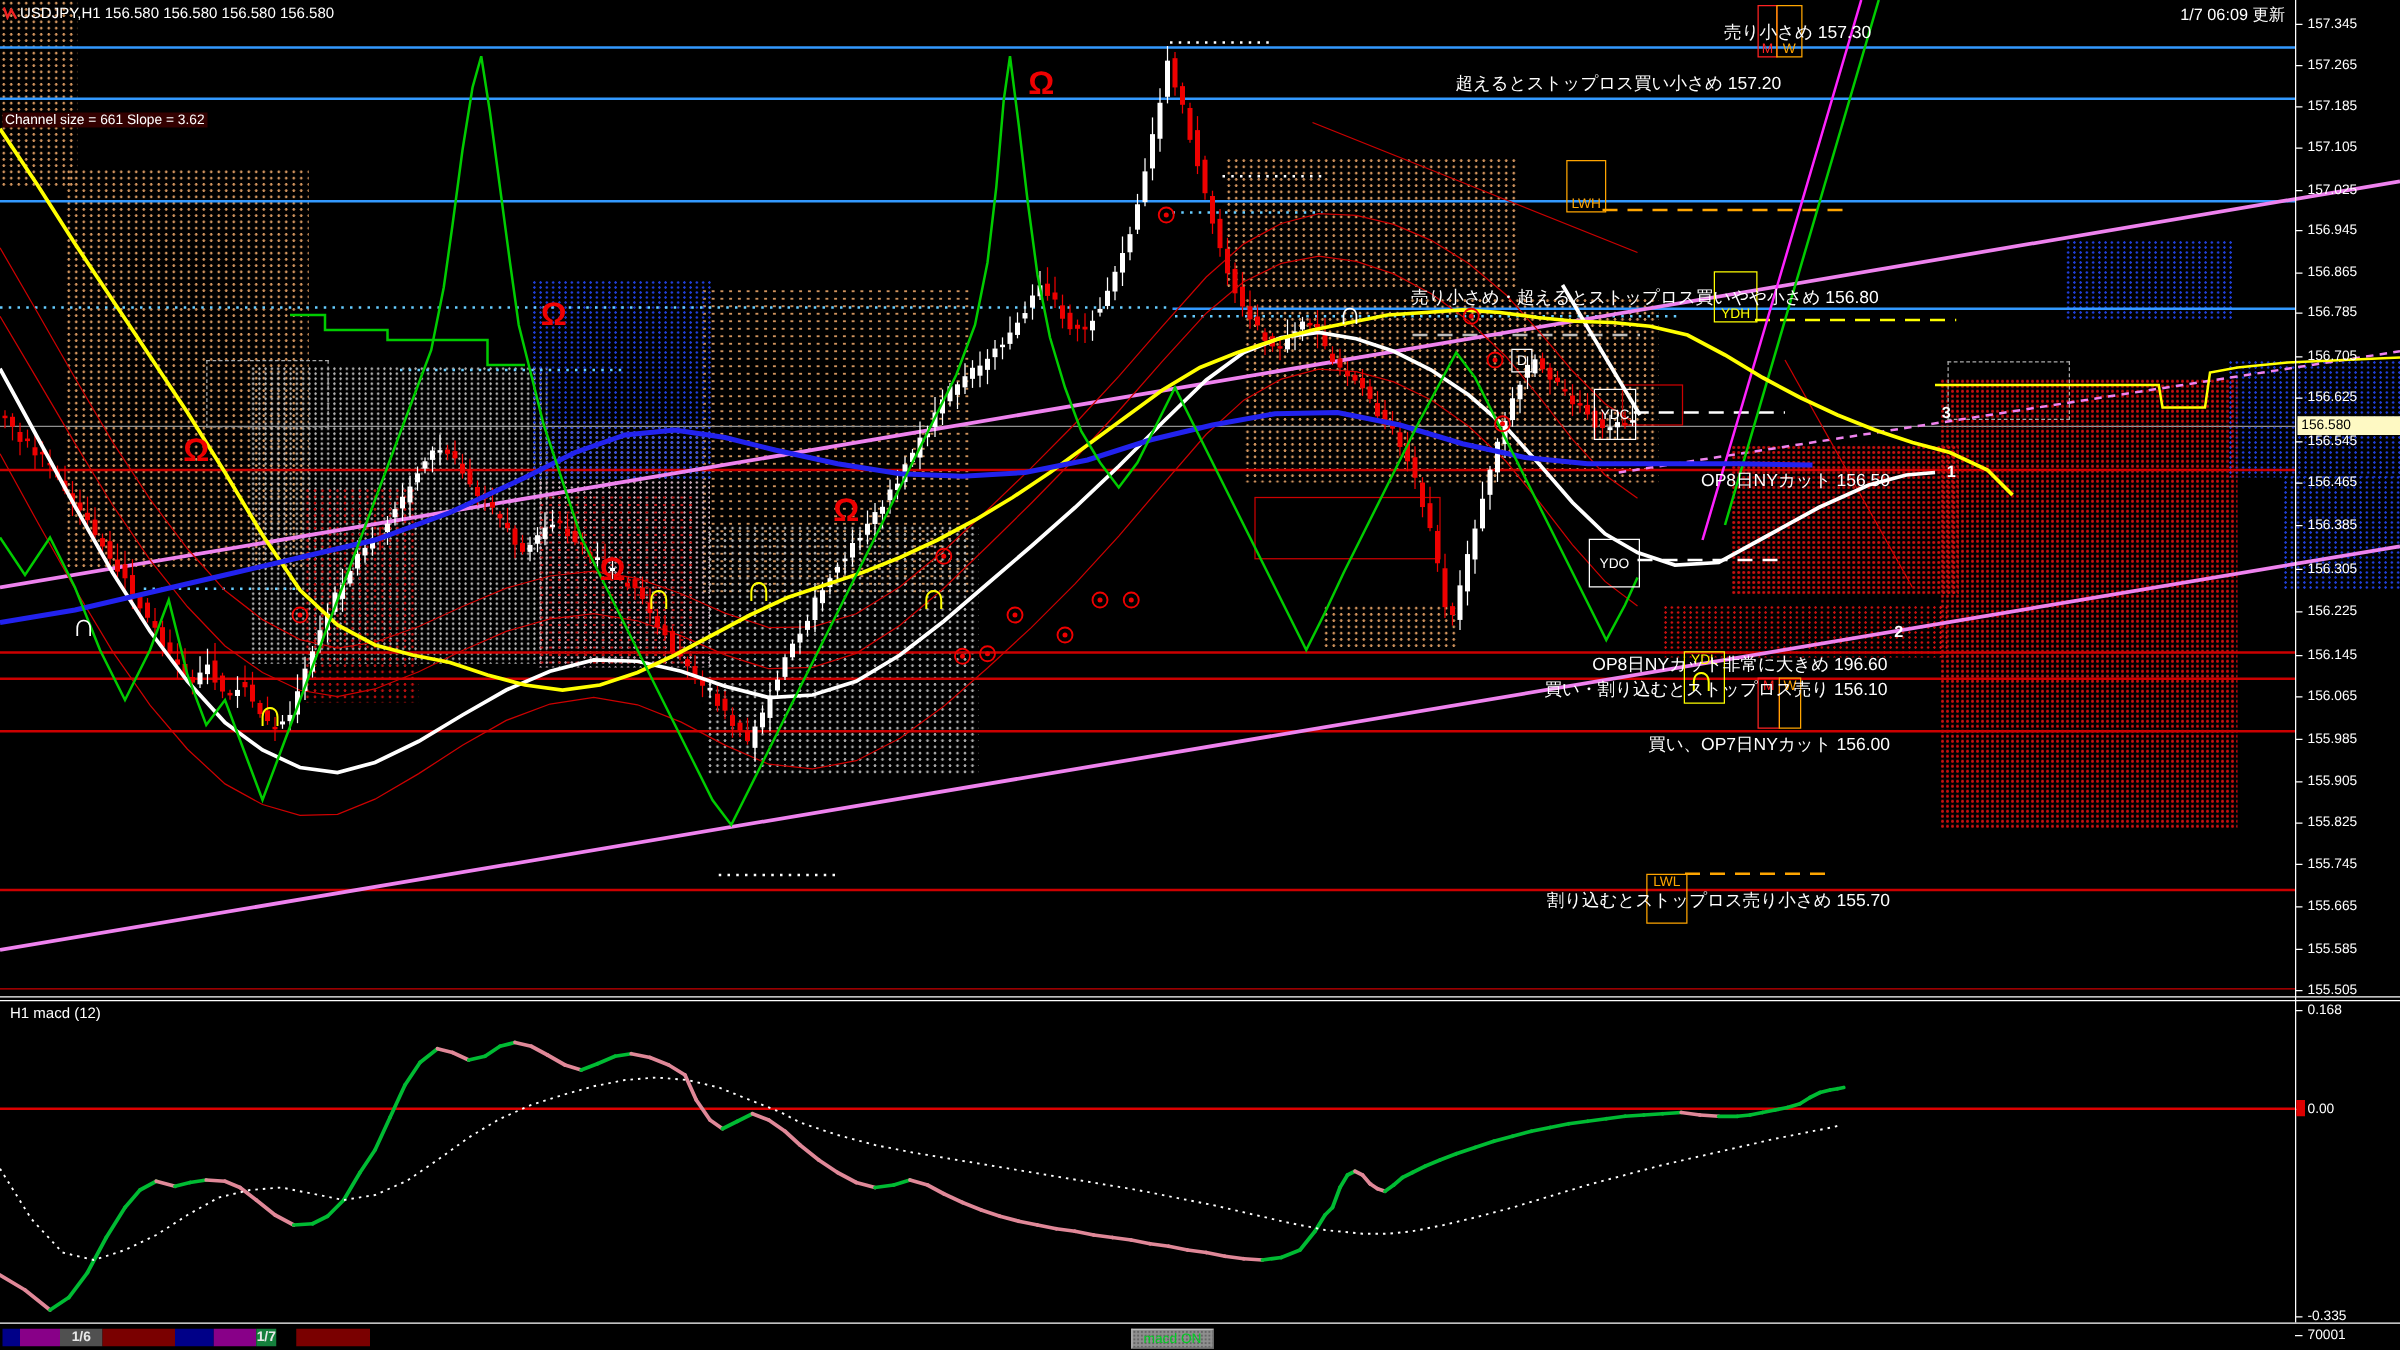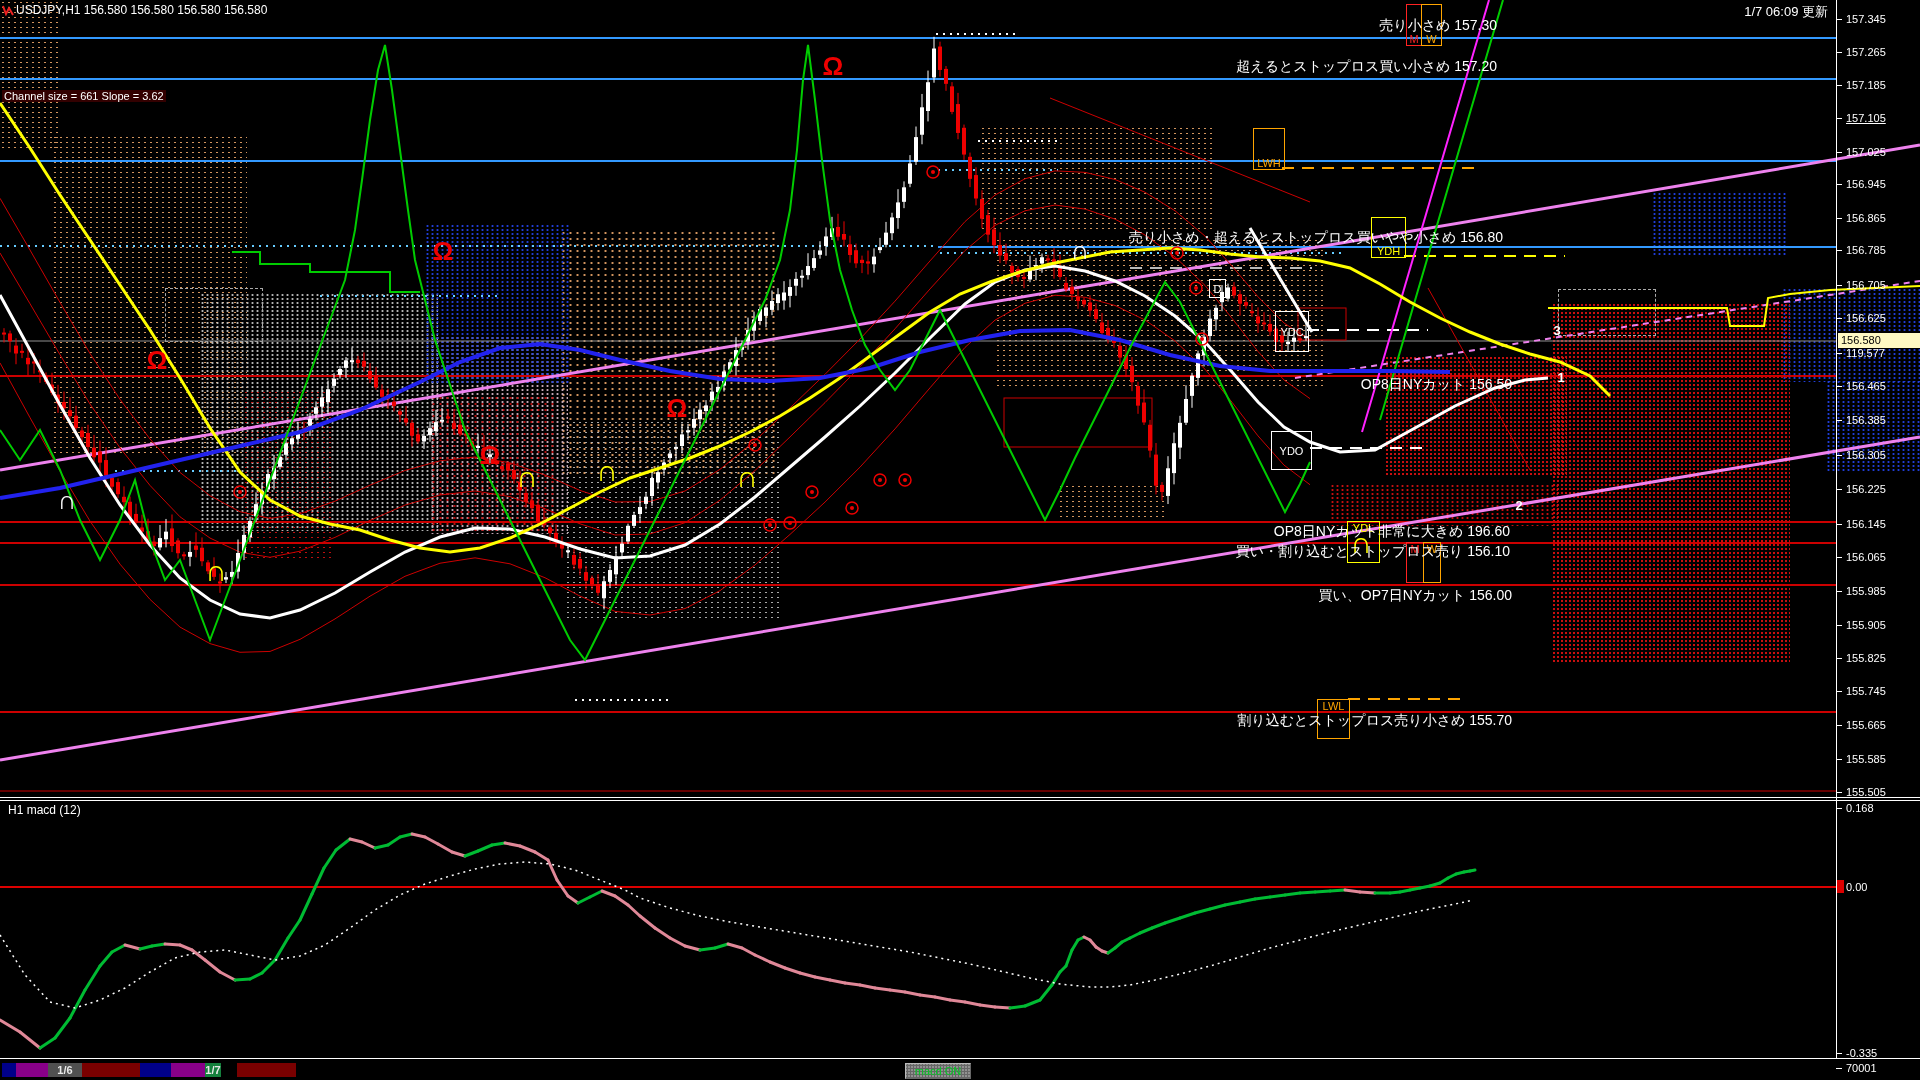--- a/index.html
+++ b/index.html
@@ -705,35 +705,35 @@
     <div class="patch" style="left: 1552px; top: 303px; width: 238px; height: 360px; background-image: radial-gradient(rgb(221, 17, 17) 1px, transparent 1.3px); background-size: 4px 4px;"></div>
     <div class="patch" style="left: 1330px; top: 484px; width: 228px; height: 42px; background-image: radial-gradient(rgb(221, 17, 17) 1px, transparent 1.3px); background-size: 5px 4px;"></div>
     <div class="dashbox" style="left: 165px; top: 288px; width: 96px; height: 52px;"></div>
     <div class="dashbox" style="left: 1558px; top: 289px; width: 96px; height: 45px;"></div>
     <div class="axis-label" style="top: 19px;">157.345</div>
     <div class="tick" style="top: 19px;"></div>
     <div class="axis-label" style="top: 52px;">157.265</div>
     <div class="tick" style="top: 52px;"></div>
     <div class="axis-label" style="top: 85px;">157.185</div>
     <div class="tick" style="top: 85px;"></div>
-    <div class="axis-label" style="top: 118px; text-decoration: underline;">157.105</div>
+    <div class="axis-label" style="top: 118px;">157.105</div>
     <div class="tick" style="top: 118px;"></div>
     <div class="axis-label" style="top: 152px;">157.025</div>
     <div class="tick" style="top: 152px;"></div>
     <div class="axis-label" style="top: 184px;">156.945</div>
     <div class="tick" style="top: 184px;"></div>
     <div class="axis-label" style="top: 218px;">156.865</div>
     <div class="tick" style="top: 218px;"></div>
     <div class="axis-label" style="top: 250px;">156.785</div>
     <div class="tick" style="top: 250px;"></div>
     <div class="axis-label" style="top: 285px;">156.705</div>
     <div class="tick" style="top: 285px;"></div>
     <div class="axis-label" style="top: 318px;">156.625</div>
     <div class="tick" style="top: 318px;"></div>
-    <div class="axis-label" style="top: 353px;">119.577</div>
+    <div class="axis-label" style="top: 353px;">156.545</div>
     <div class="tick" style="top: 353px;"></div>
     <div class="axis-label" style="top: 386px;">156.465</div>
     <div class="tick" style="top: 386px;"></div>
     <div class="axis-label" style="top: 420px;">156.385</div>
     <div class="tick" style="top: 420px;"></div>
     <div class="axis-label" style="top: 455px;">156.305</div>
     <div class="tick" style="top: 455px;"></div>
     <div class="axis-label" style="top: 489px;">156.225</div>
     <div class="tick" style="top: 489px;"></div>
     <div class="axis-label" style="top: 524px;">156.145</div>
@@ -756,21 +756,21 @@
     <div class="tick" style="top: 792px;"></div>
     <div class="axis-label" style="top: 808px;">0.168</div>
     <div class="tick" style="top: 808px;"></div>
     <div class="axis-label" style="top: 887px;">0.00</div>
     <div class="tick" style="top: 887px;"></div>
     <div class="axis-label" style="top: 1053px;">-0.335</div>
     <div class="tick" style="top: 1053px;"></div>
     <div class="axis-label" style="top: 1068px;">70001</div>
     <div class="tick" style="top: 1068px;"></div>
     <div class="annot" style="left: 1497px; top: 26px;">売り小さめ 157.30</div>
-    <div class="annot" style="left: 1497px; top: 67px;">超えるとストップロス買い小さめ 157.20</div>
+    <div class="annot" style="left: 1425px; top: 67px;">超えるとストップロス買い小さめ 157.20</div>
     <div class="annot" style="left: 1503px; top: 238px;">売り小さめ・超えるとストップロス買いやや小さめ 156.80</div>
     <div class="annot" style="left: 1512px; top: 385px;">OP8日NYカット 156.50</div>
     <div class="annot" style="left: 1510px; top: 532px;">OP8日NYカット非常に大きめ 196.60</div>
     <div class="annot" style="left: 1510px; top: 552px;">買い・割り込むとストップロス売り 156.10</div>
     <div class="annot" style="left: 1512px; top: 596px;">買い、OP7日NYカット 156.00</div>
     <div class="annot" style="left: 1512px; top: 721px;">割り込むとストップロス売り小さめ 155.70</div>
     <div class="nummark" style="left: 1557px; top: 330px;">3</div>
     <div class="nummark" style="left: 1561px; top: 377px;">1</div>
     <div class="nummark" style="left: 1519px; top: 505px;">2</div>
     <div class="lvlbox" style="left: 1253px; top: 128px; width: 30px; height: 40px; border: 1px solid rgb(255, 165, 0); color: rgb(255, 165, 0); align-items: flex-end;">

